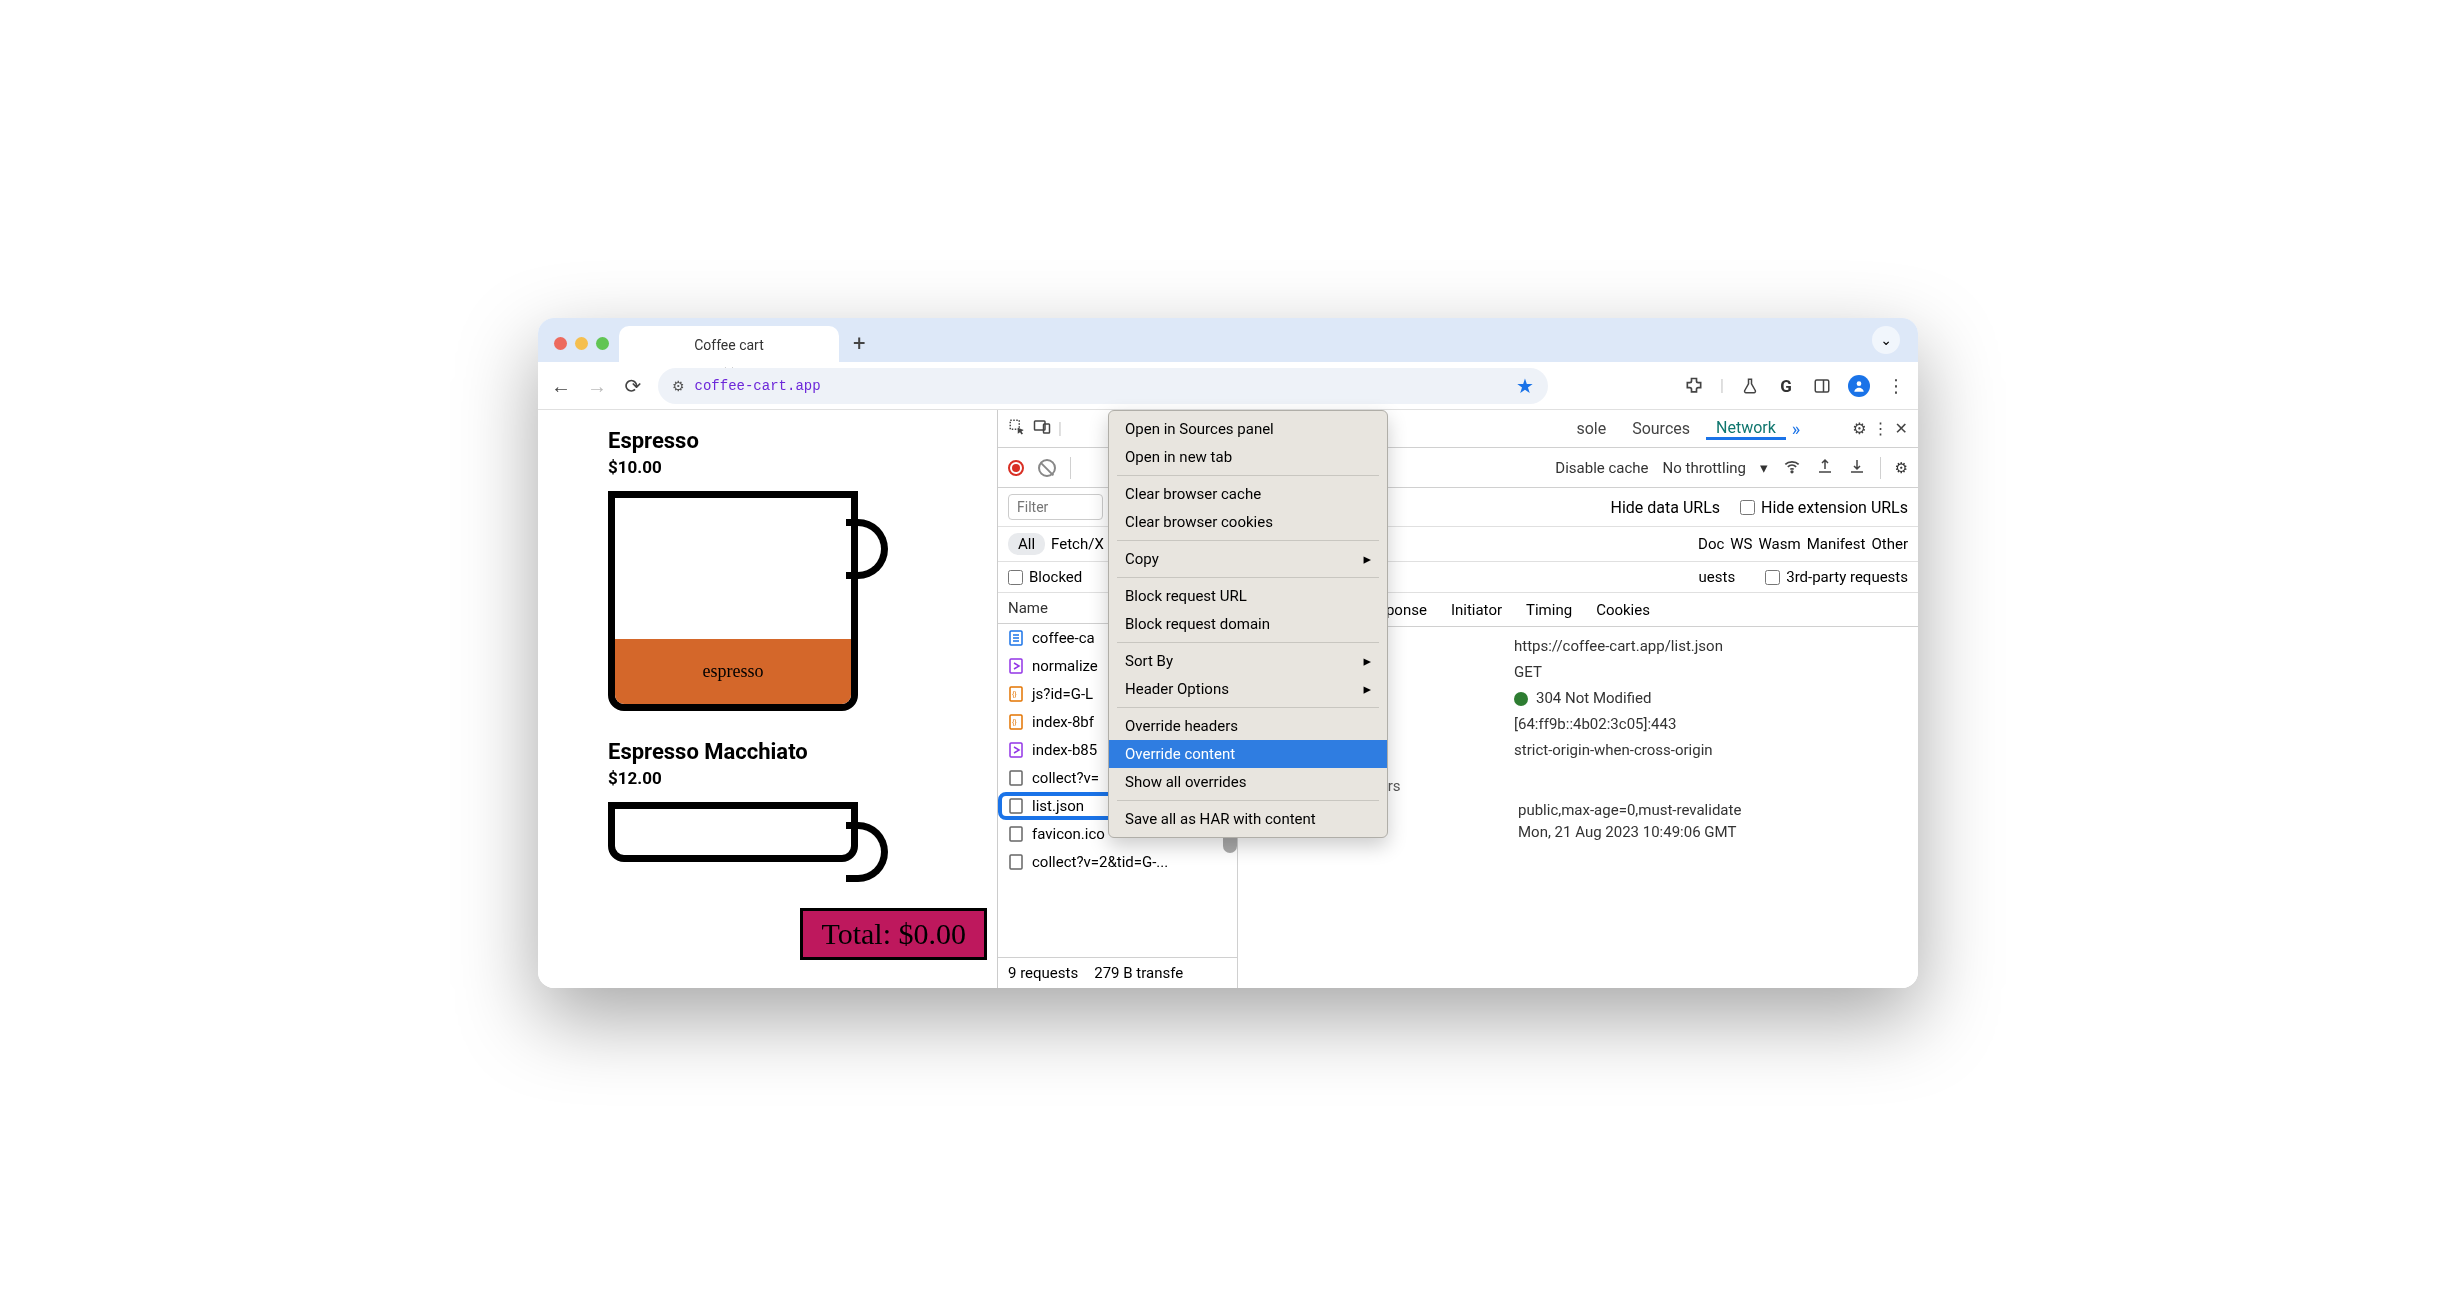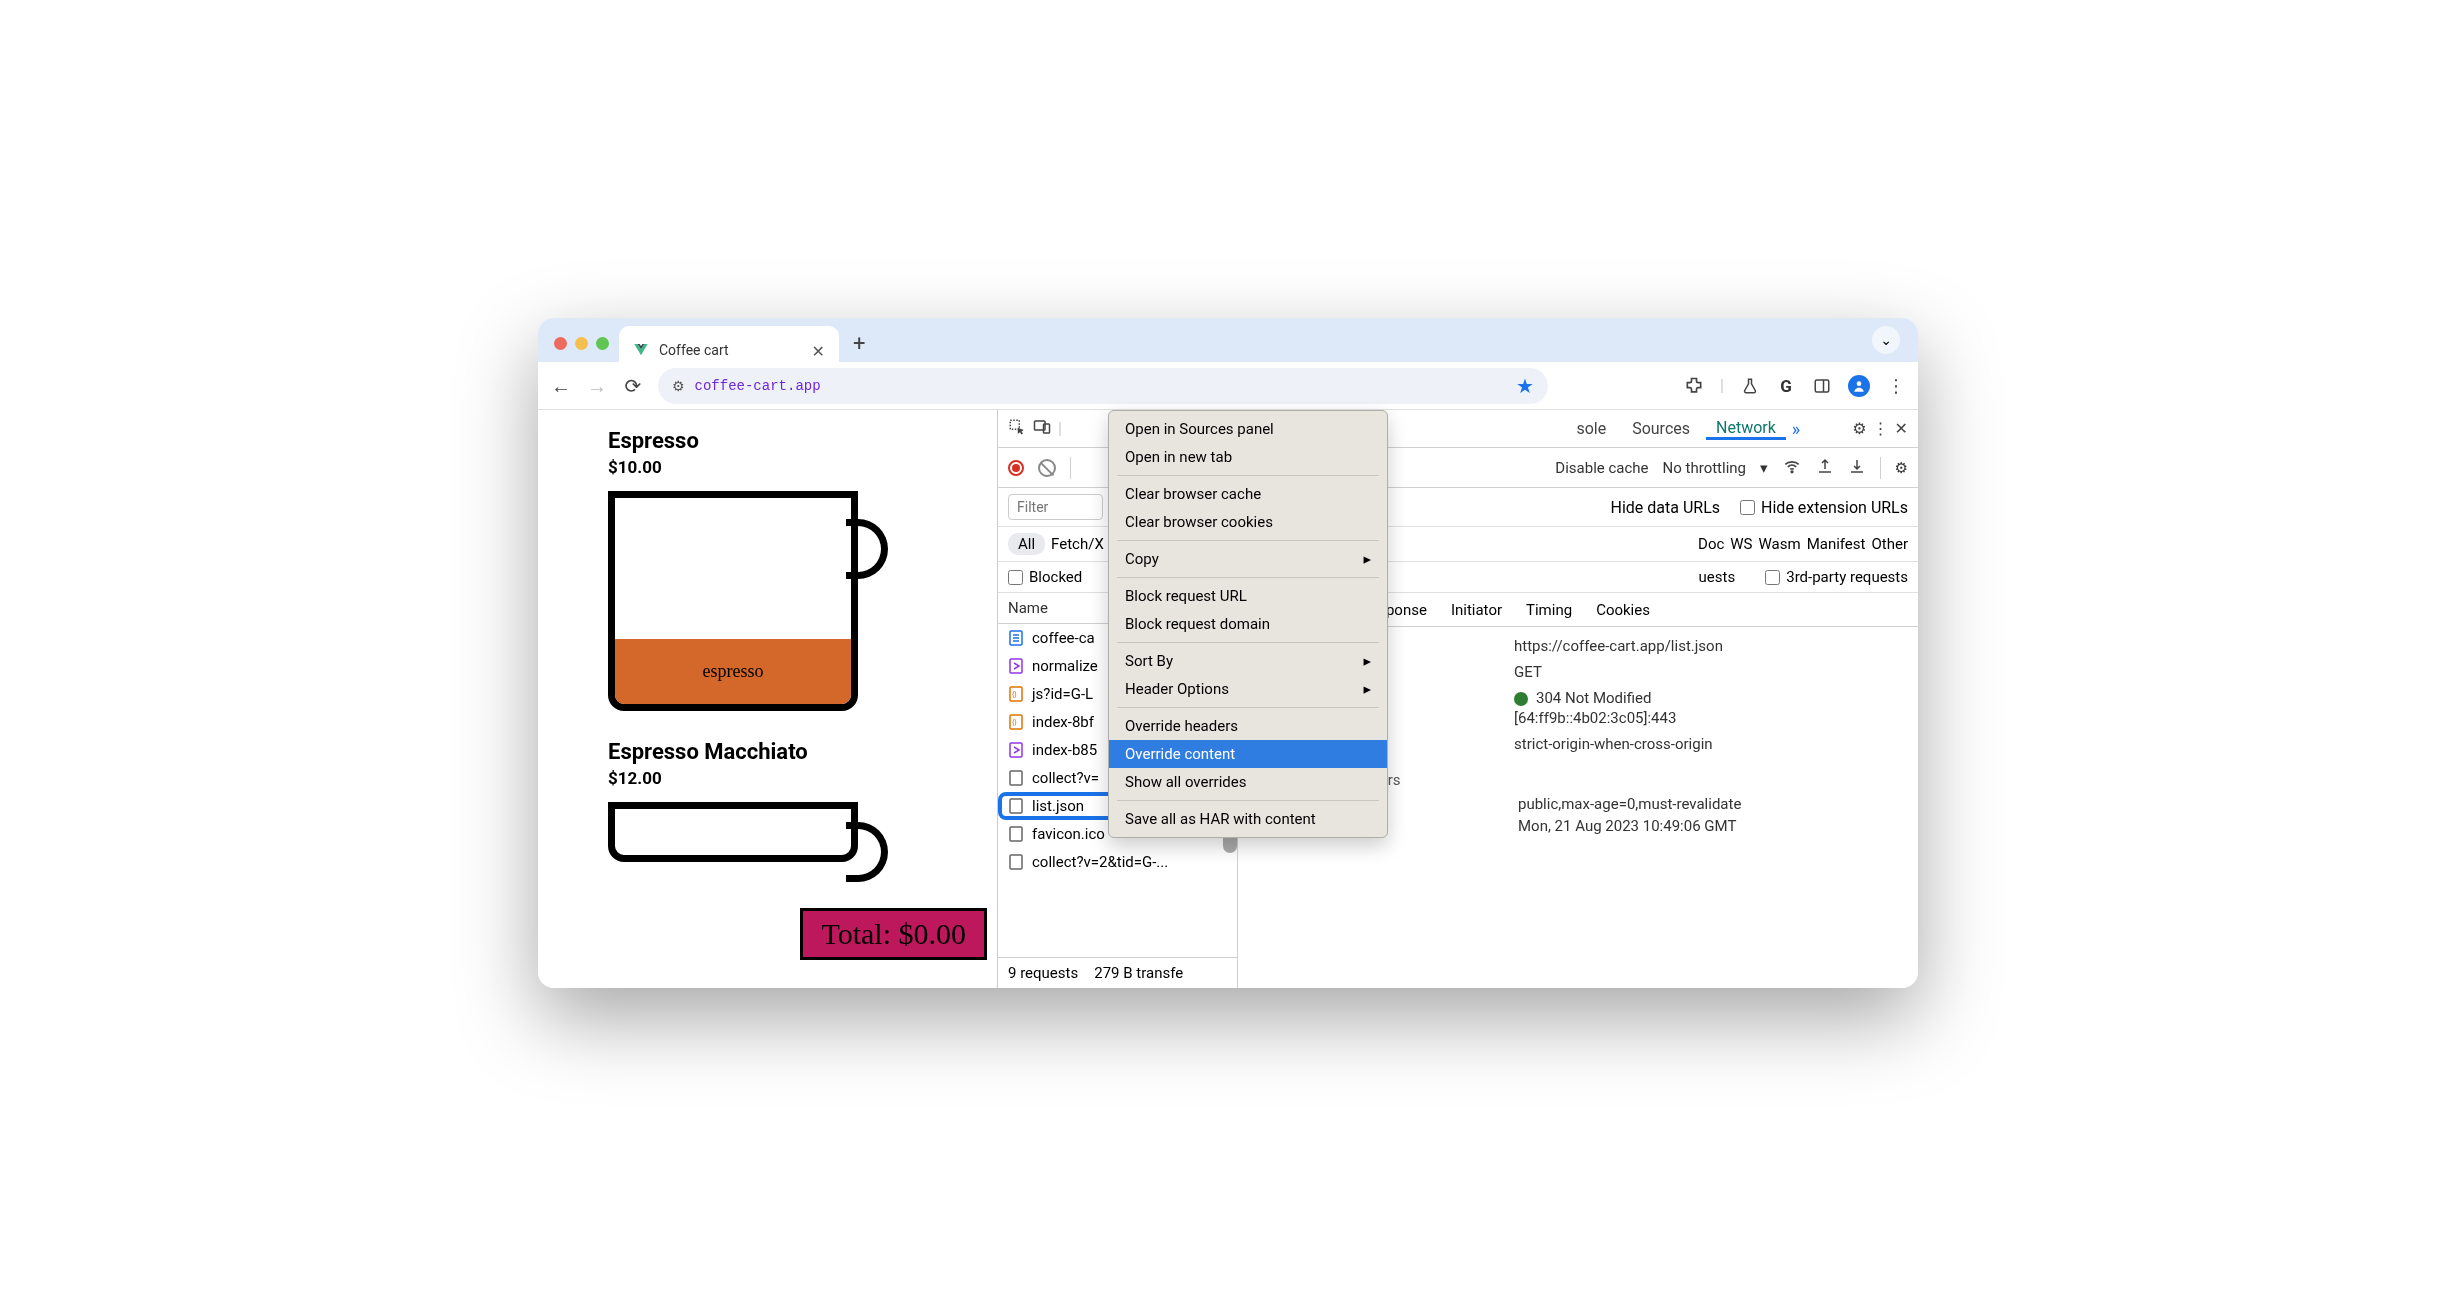--- a/index.html
+++ b/index.html
@@ -2,21 +2,21 @@
 <html><head>
 <meta charset="utf-8">
 <style>
 * { box-sizing: border-box; margin: 0; padding: 0; font-family: -apple-system, BlinkMacSystemFont, "Segoe UI", Roboto, sans-serif; }
 body { background: #fff; width: 2456px; height: 1306px; display: flex; align-items: center; justify-content: center; }
 .window { width: 1380px; height: 670px; border-radius: 16px; overflow: hidden; box-shadow: 0 30px 80px rgba(0,0,0,0.35); background: #fff; position: relative; }
 .tabbar { height: 44px; background: #dde8f8; display: flex; align-items: flex-end; padding: 0 14px; }
 .traffic { display: flex; gap: 8px; align-items: center; padding: 0 10px 12px 2px; }
 .dot { width: 13px; height: 13px; border-radius: 50%; }
 .red { background: #ed6a5e; } .yellow { background: #f5bf4f; } .green { background: #61c554; }
-.tab { background: #fff; height: 36px; border-radius: 10px 10px 0 0; display: flex; padding: 16px 14px; gap: 10px; min-width: 220px; }
+.tab { background: #fff; height: 36px; border-radius: 10px 10px 0 0; display: flex; align-items: center; padding: 1px 14px; gap: 10px; min-width: 220px; flex-direction: column; }
 .favicon { width: 16px; height: 16px; }
 .tab-title { font-size: 14px; color: #333; flex: 1; }
 .tab-close { font-size: 16px; color: #555; }
 .newtab { font-size: 22px; color: #444; padding: 0 14px 6px; }
 .tabbar-right { margin-left: auto; padding: 0 4px 8px; }
 .chev-btn { width: 28px; height: 28px; border-radius: 50%; background: rgba(255,255,255,0.6); display: flex; align-items: center; justify-content: center; font-size: 14px; }
 
 .toolbar { height: 48px; background: #fff; display: flex; align-items: center; padding: 0 12px; gap: 14px; border-bottom: 1px solid #e0e0e0; }
 .nav-btn { width: 22px; text-align: center; font-size: 20px; color: #444; }
 .nav-btn.dim { color: #bbb; }
@@ -337,21 +337,21 @@
             <span>Response</span>
             <span>Initiator</span>
             <span>Timing</span>
             <span>Cookies</span>
           </div>
           <div class="detail-body">
             <div style="margin-left:260px">
               <div>https://coffee-cart.app/list.json</div>
               <div style="margin-top:8px">GET</div>
               <div style="margin-top:8px"><span class="status-dot"></span><span>304 Not Modified</span></div>
-              <div style="margin-top:2px">[64:ff9b::4b02:3c05]:443</div>
+              <div style="margin-top:8px">[64:ff9b::4b02:3c05]:443</div>
               <div style="margin-top:8px">strict-origin-when-cross-origin</div>
             </div>
             <div class="section-hdr" style="margin-top:18px">▼ <span>Response Headers</span></div>
             <div class="kv">
                 <span class="k">Cache-Control:</span>
                 <span class="v">public,max-age=0,must-revalidate</span>
               </div>
             <div class="kv">
                 <span class="k">Date:</span>
                 <span class="v">Mon, 21 Aug 2023 10:49:06 GMT</span>

